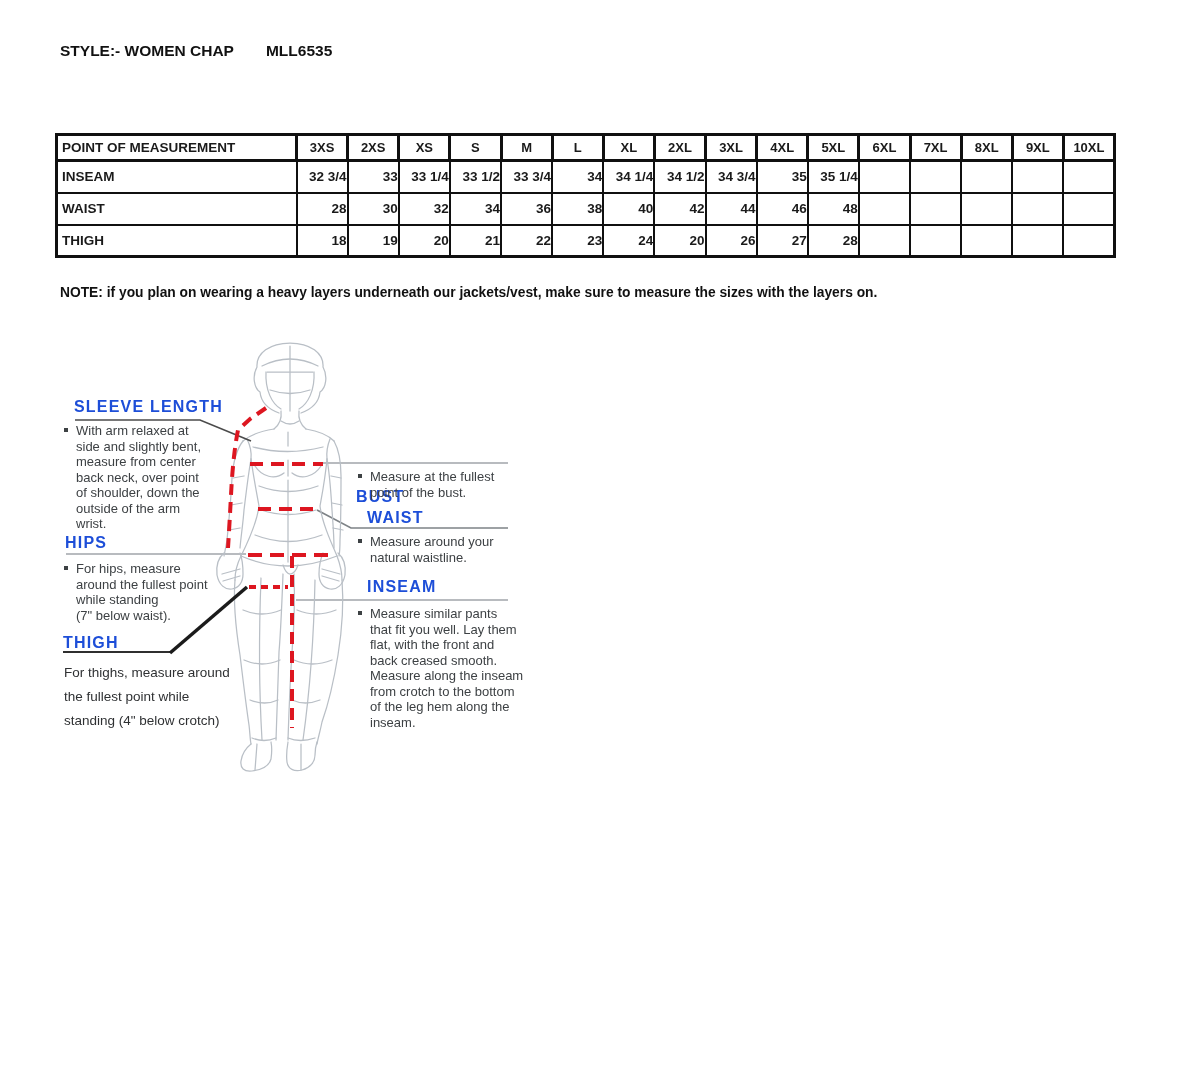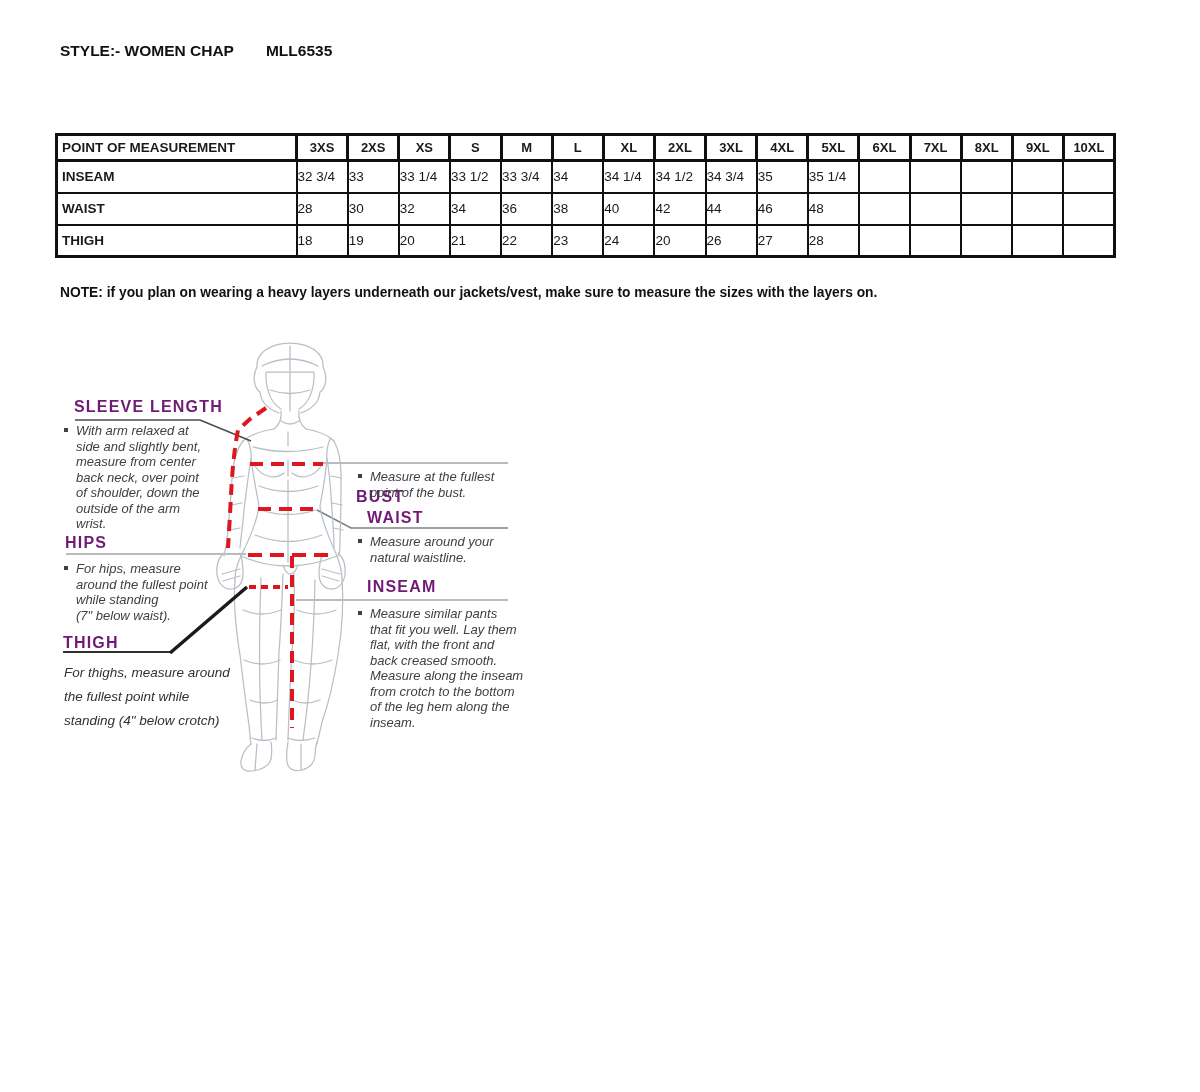--- a/index.html
+++ b/index.html
@@ -7,30 +7,30 @@
     width:1200px;height:1092px;position:relative;background:#ffffff;
     font-family:"Liberation Sans", sans-serif;overflow:hidden;color:#1a1a1a;
   }
   
   .doc-title{position:absolute;left:60px;top:42px;display:flex;gap:32px;
     font-size:15.5px;font-weight:bold;color:#111;}
   
   .size-table{position:absolute;left:55px;top:133px;width:1061px;
     border-collapse:collapse;table-layout:fixed;border:3px solid #101010;}
   .size-table th{border:3px solid #101010;font-size:13px;font-weight:bold;padding:0;}
-  .size-table td{border:2px solid #101010;font-size:13.5px;font-weight:normal;padding:0;text-align:left;}
+  .size-table td{border:2px solid #101010;font-size:13.5px;font-weight:bold;padding:0;text-align:right;}
   .size-table thead tr{height:26px;}
   .size-table tbody tr{height:32px;}
   .size-table .label-cell{text-align:left;padding-left:4px;font-weight:bold;font-size:13.5px;}
   
   .note{position:absolute;left:60px;top:285px;font-size:13.8px;font-weight:bold;color:#111;}
   
   .fig-svg{position:absolute;left:0;top:0;z-index:1;pointer-events:none;}
-  .dh{position:absolute;z-index:2;font-size:16px;font-weight:bold;letter-spacing:1.2px;color:#701a75;}
-  .dt{position:absolute;z-index:2;font-size:13px;line-height:15.5px;color:#3d4144;white-space:pre-line;font-style:italic;}
+  .dh{position:absolute;z-index:2;font-size:16px;font-weight:bold;letter-spacing:1.2px;color:#1d4ed8;}
+  .dt{position:absolute;z-index:2;font-size:13px;line-height:15.5px;color:#3d4144;white-space:pre-line;}
   .dt.bullet::before{content:"";position:absolute;left:-12px;top:5px;width:4px;height:4px;background:#3d4144;}
   .dt.thigh-text{font-size:13.5px;line-height:24px;color:#2f3133;}
 </style>
 </head>
 <body>
 
 <div class="doc-title">
   <span>STYLE:- WOMEN CHAP</span>
   <span>MLL6535</span>
 </div>

